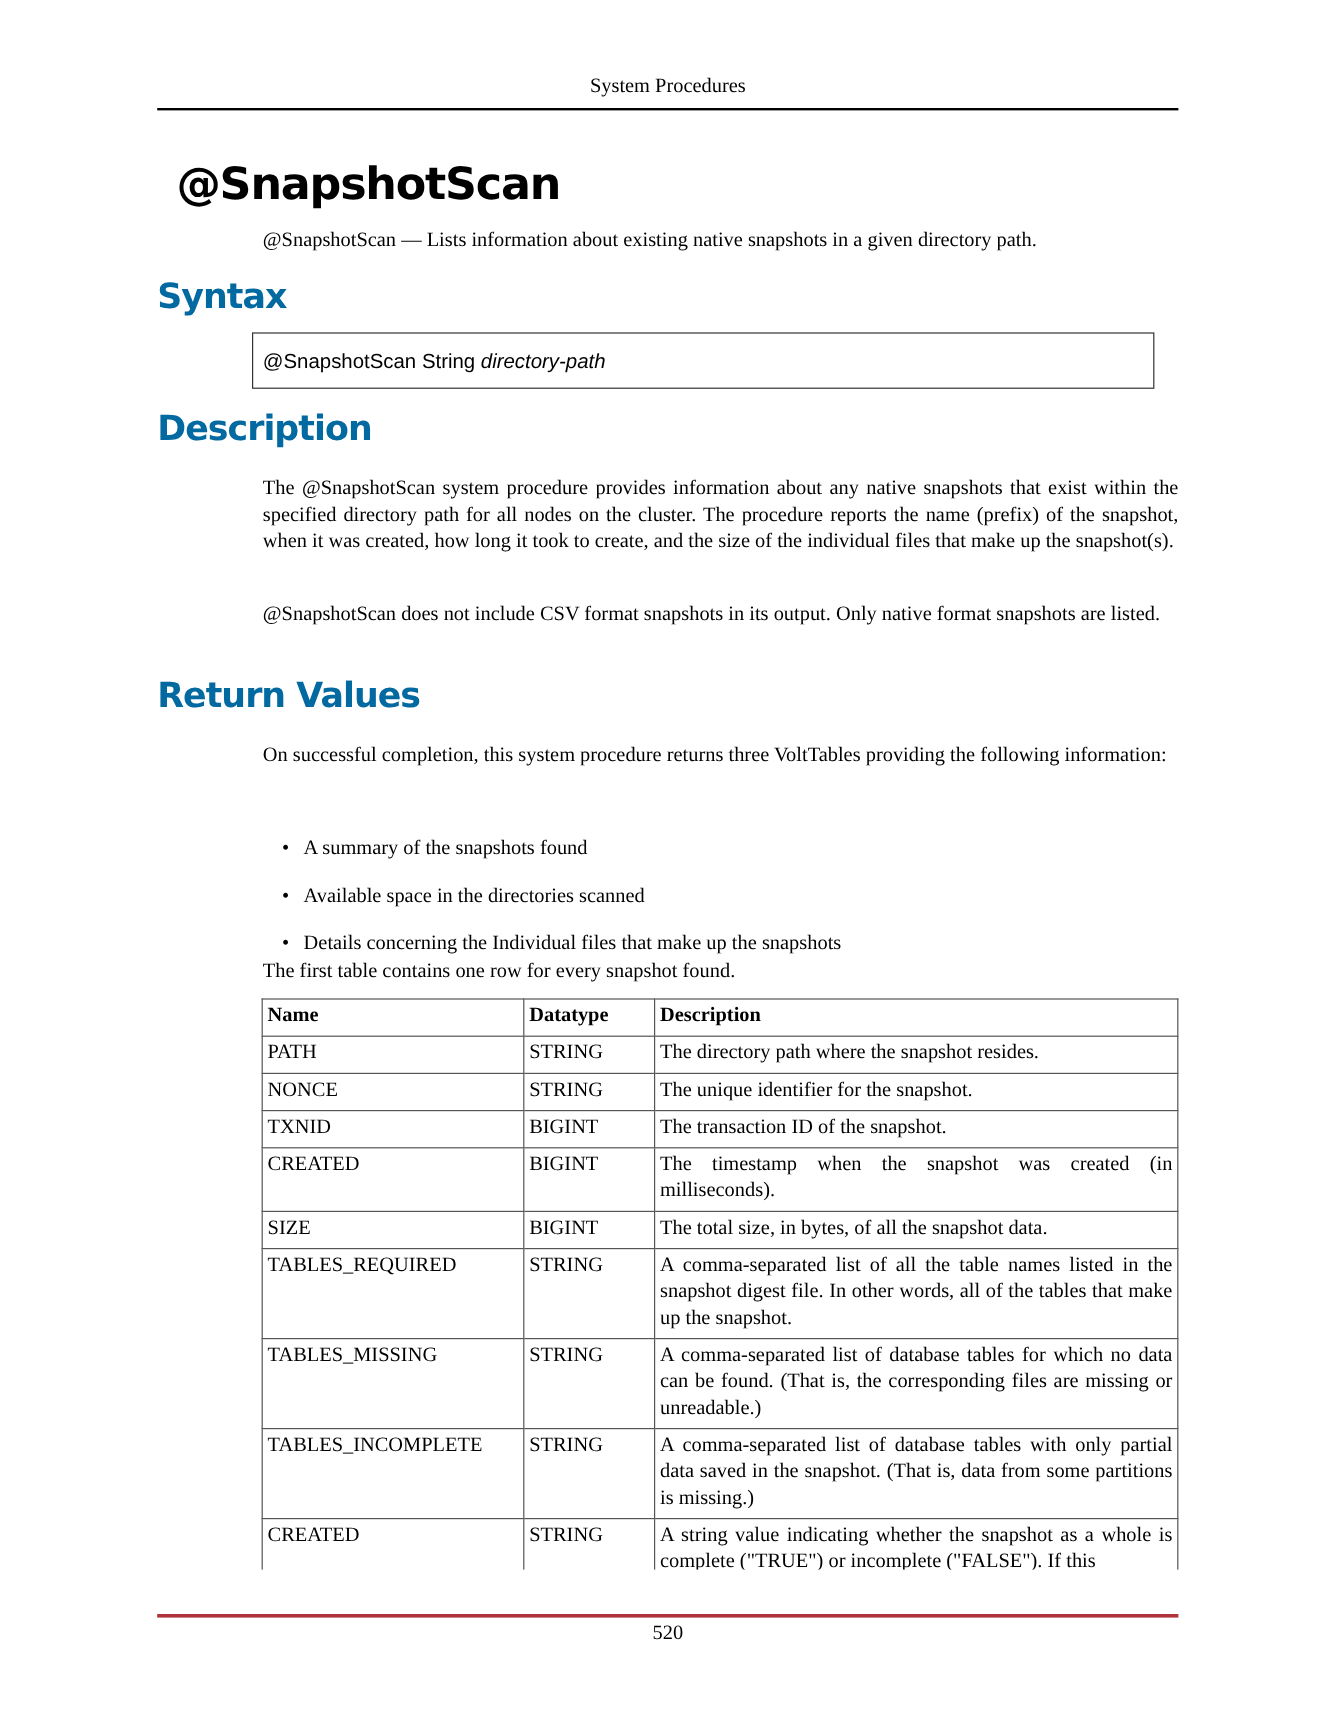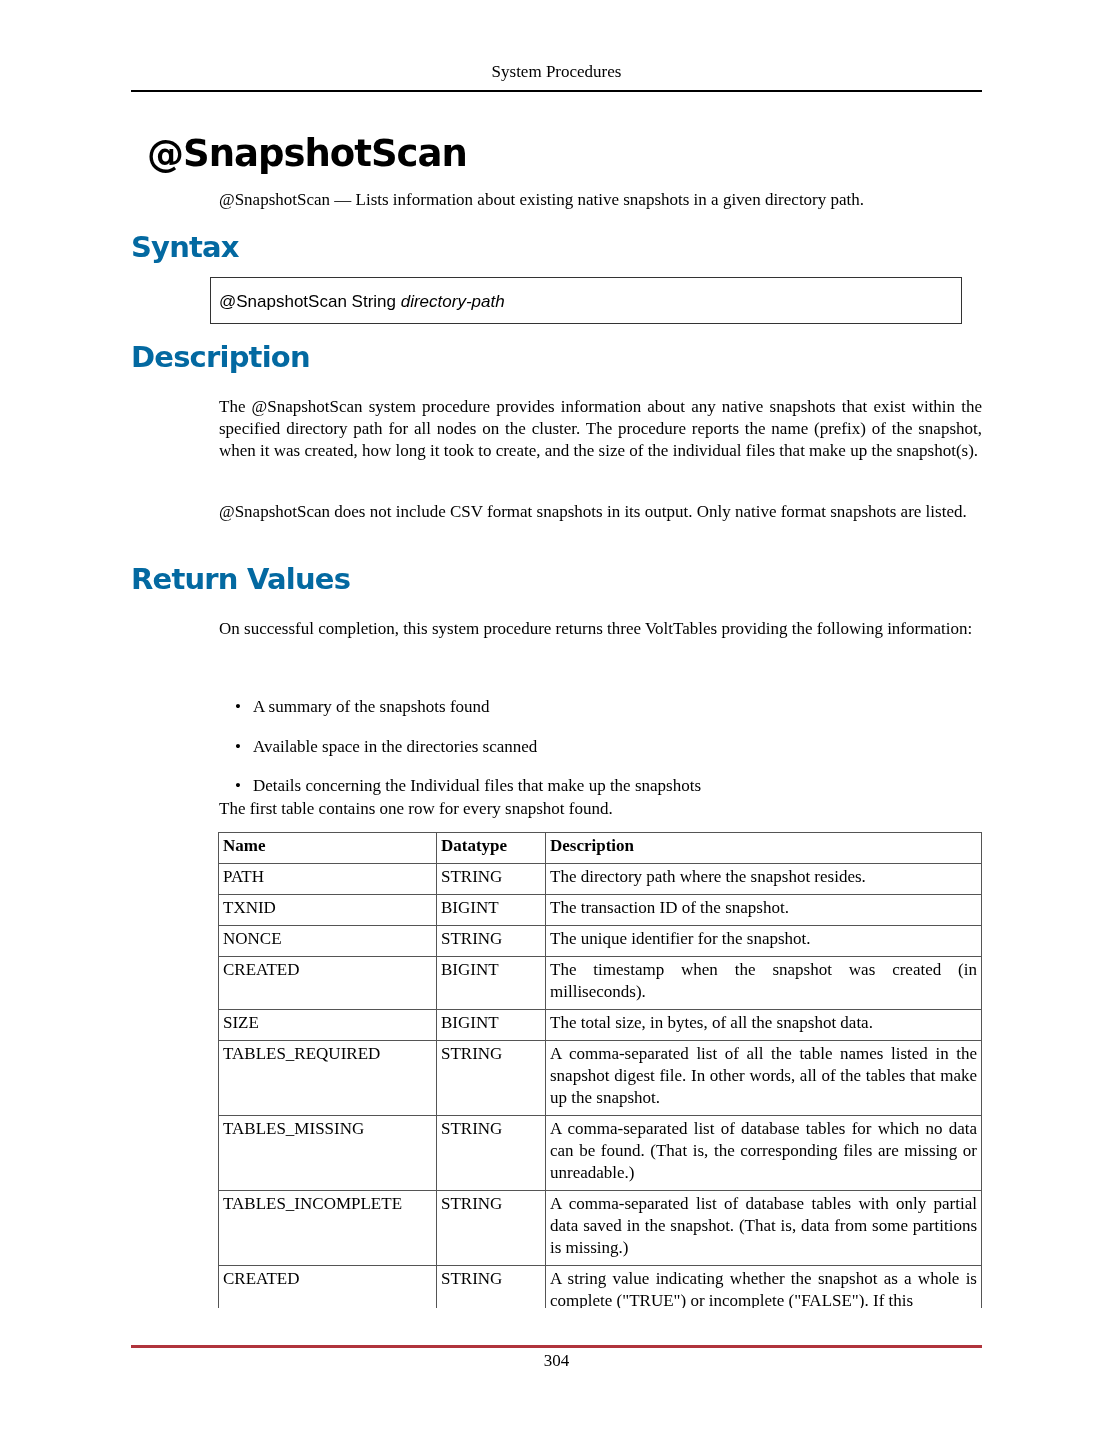--- a/index.html
+++ b/index.html
@@ -75,28 +75,28 @@
       <th>Description</th>
     </tr>
   </thead>
   <tbody>
     <tr>
         <td>PATH</td>
         <td>STRING</td>
         <td class="desc">The directory path where the snapshot resides.</td>
       </tr>
     <tr>
+        <td>NONCE</td>
+        <td>STRING</td>
+        <td class="desc">The unique identifier for the snapshot.</td>
+      </tr>
+    <tr>
         <td>TXNID</td>
         <td>BIGINT</td>
         <td class="desc">The transaction ID of the snapshot.</td>
-      </tr>
-    <tr>
-        <td>NONCE</td>
-        <td>STRING</td>
-        <td class="desc">The unique identifier for the snapshot.</td>
       </tr>
     <tr>
         <td>CREATED</td>
         <td>BIGINT</td>
         <td class="desc">The timestamp when the snapshot was created (in milliseconds).</td>
       </tr>
     <tr>
         <td>SIZE</td>
         <td>BIGINT</td>
         <td class="desc">The total size, in bytes, of all the snapshot data.</td>
@@ -119,13 +119,13 @@
     <tr>
         <td>CREATED</td>
         <td>STRING</td>
         <td class="desc">A string value indicating whether the snapshot as a whole is complete ("TRUE") or incomplete ("FALSE"). If this</td>
       </tr>
   </tbody>
 </table>
 
 <div class="table-clip"></div>
 <div class="footer-rule"></div>
-<div class="footer-num">304</div>
+<div class="footer-num">520</div>
 
 </body></html>

